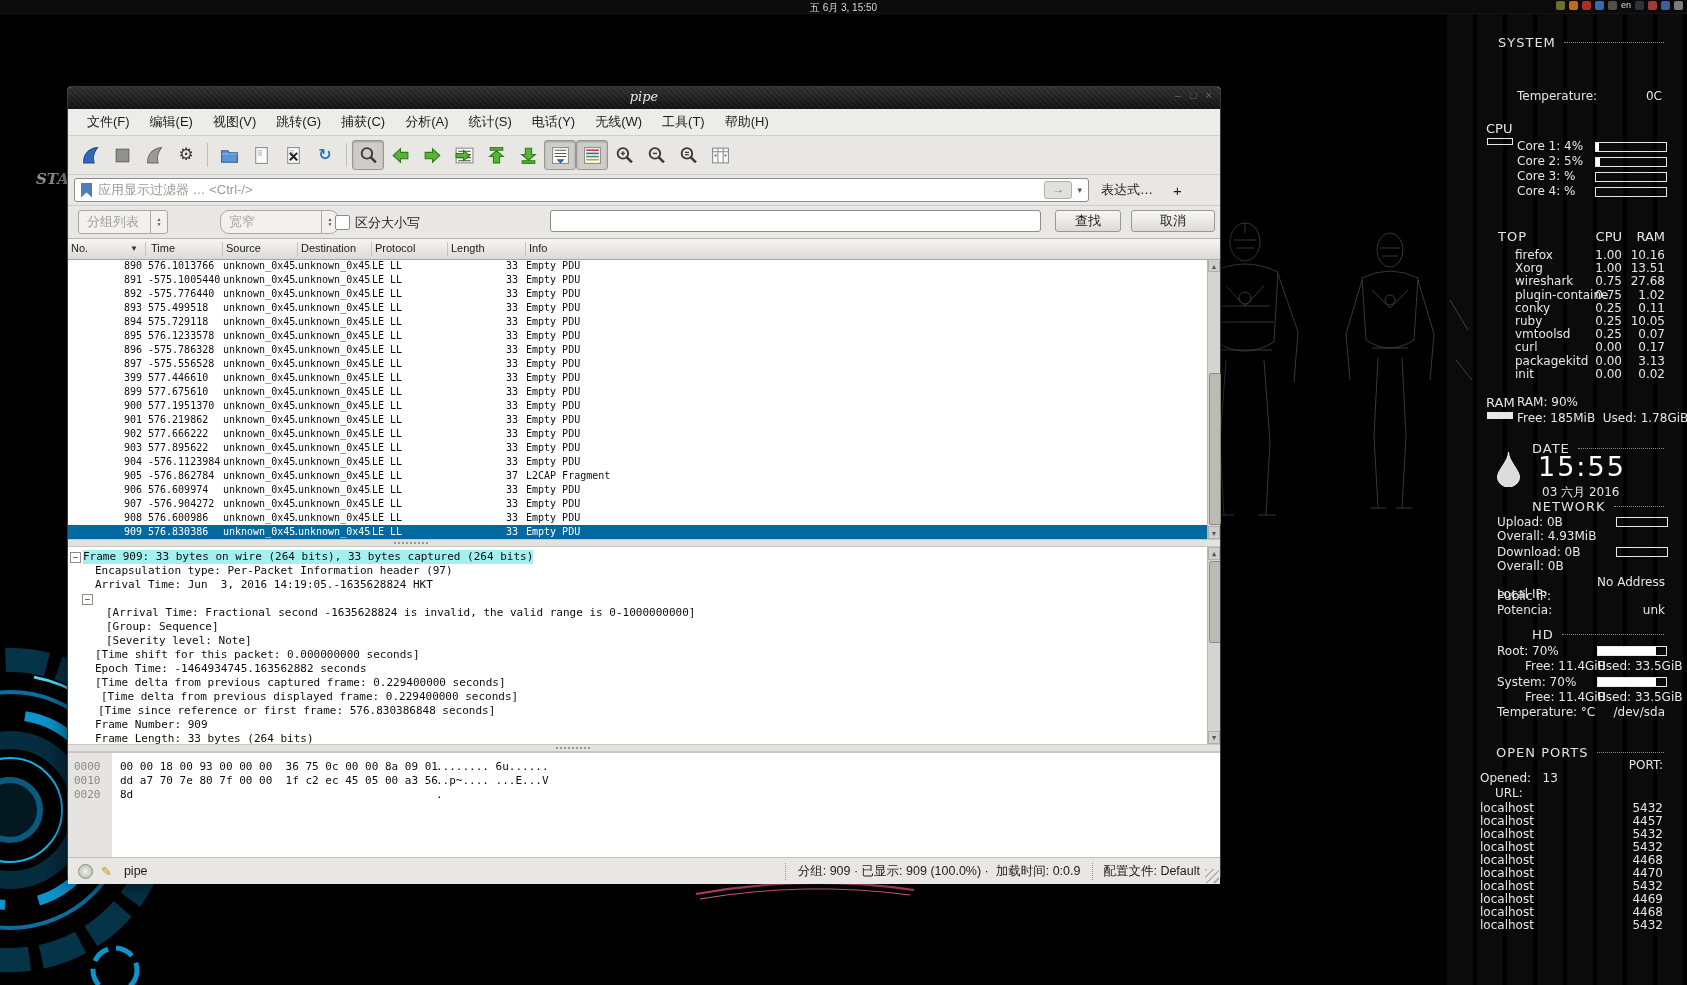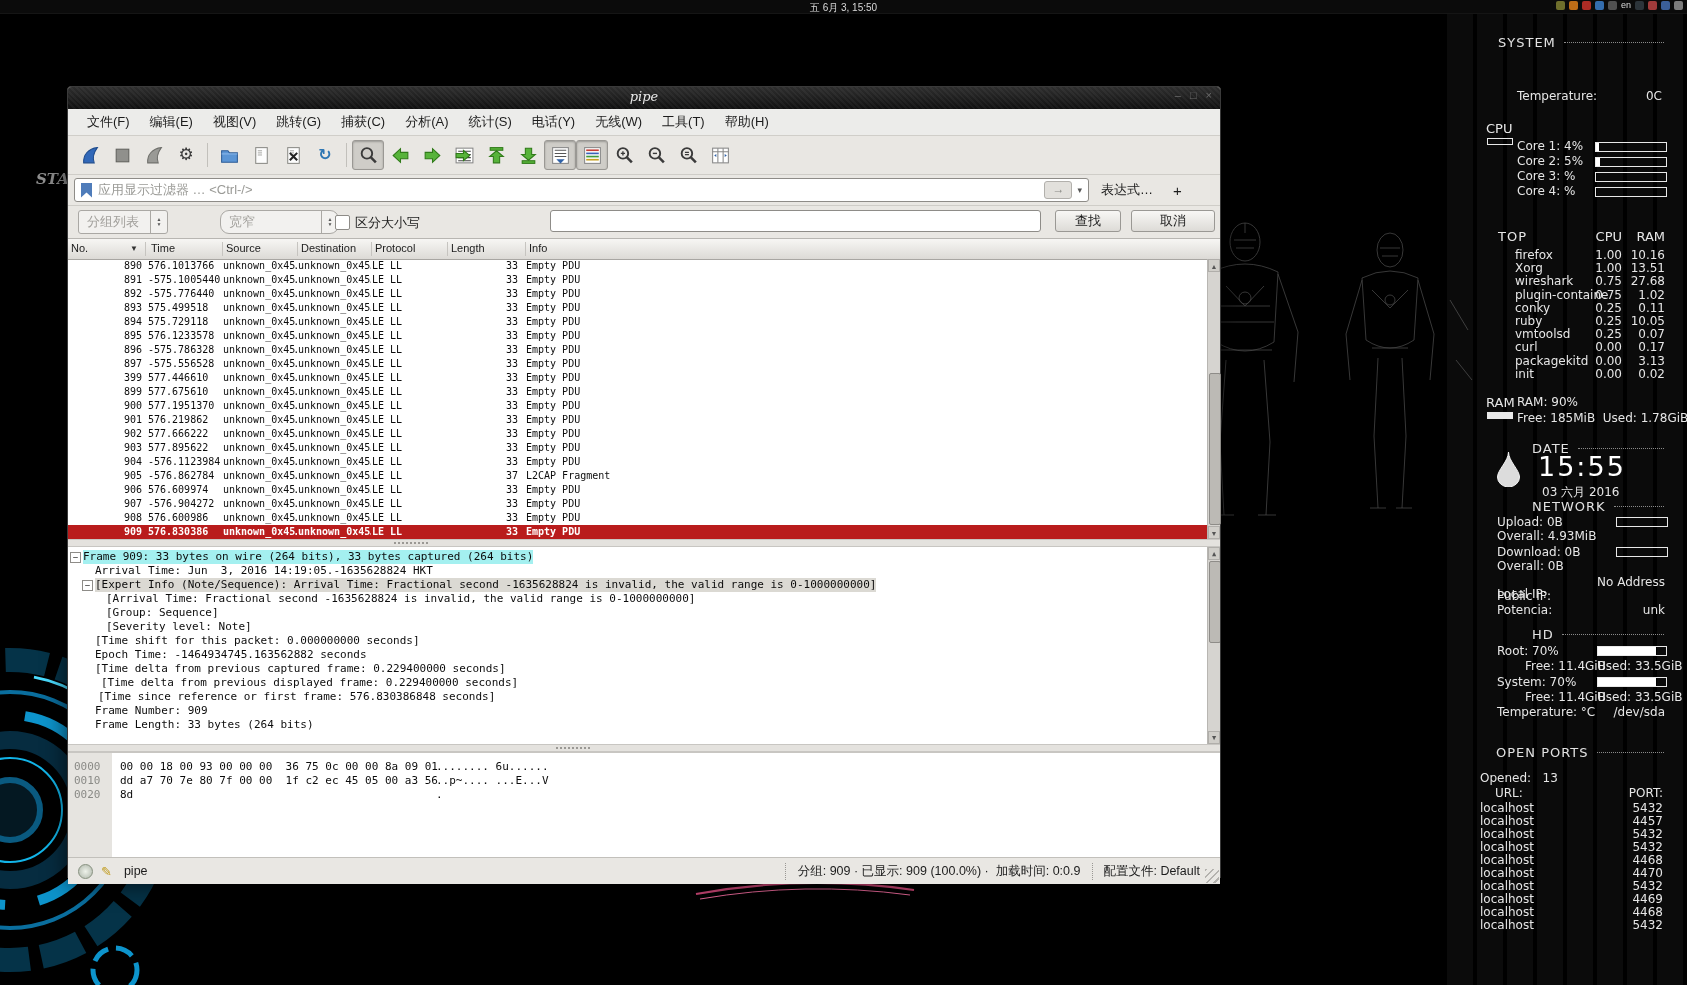--- a/index.html
+++ b/index.html
@@ -92,21 +92,21 @@
 
   
   .plist{position:relative;flex:none;height:300px;background:#fff;}
   .phead{position:relative;height:20px;background:linear-gradient(#f7f6f4,#dcdad6);
          border-bottom:1px solid #a8a6a2;font-size:11px;color:#1c1c1c;}
   .phead .hc{position:absolute;top:3px;padding-left:3px;border-right:1px solid #c6c4c0;height:14px;box-sizing:border-box;}
   .sortarrow{position:absolute;left:62px;top:5px;font-size:8px;color:#333;}
   .prows{position:absolute;top:20px;left:0;right:13px;bottom:0;overflow:hidden;
          font-family:"DejaVu Sans Mono","Liberation Mono",monospace;font-size:10px;color:#0c0c0c;}
   .prow{position:relative;height:14px;line-height:14px;white-space:pre;}
-  .prow.sel{background:#b91c1c;color:#fff;font-weight:bold;}
+  .prow.sel{background:#0369a1;color:#fff;}
   .pc{position:absolute;top:0;height:14px;overflow:hidden;}
   .c0{left:0;width:74px;text-align:right;}
   .c1{left:80px;width:74px;}
   .c2{left:155px;width:74px;}
   .c3{left:230px;width:73px;}
   .c4{left:304px;width:75px;}
   .c5{left:380px;width:70px;text-align:right;}
   .c6{left:458px;right:0;}
   .phead .h0{left:0;width:78px;}
   .phead .h1{left:80px;width:75px;}
@@ -293,21 +293,21 @@
     <span class="abs" style="left:127px;top:677px;">Used: 33.5GiB</span>
     <span class="abs" style="left:27px;top:692px;">Temperature: °C</span>
     <span class="abs" style="right:5px;top:692px;">/dev/sda</span>
 
     <div class="chead" style="left:26px;top:732px;">
         <span>OPEN PORTS</span>
         <i></i>
       </div>
     <span class="abs" style="left:10px;top:758px;">Opened:   13</span>
     <span class="abs" style="left:25px;top:773px;">URL:</span>
-    <span class="abs" style="right:7px;top:773px;padding-left:36px;">PORT:</span>
+    <span class="abs" style="right:7px;top:745px;padding-left:36px;">PORT:</span>
     <div id="ports"></div>
   <div class="crow" style="top: 126px;">
         <span class="abs" style="left: 47px;">Core 1: 4%</span>
         <span class="cbar" style="left: 125px; top: 3px; width: 70px;">
           <i style="width: 4%;"></i>
         </span>
       </div>
       <div class="crow" style="top: 141px;">
         <span class="abs" style="left: 47px;">Core 2: 5%</span>
         <span class="cbar" style="left: 125px; top: 3px; width: 70px;">
@@ -637,22 +637,23 @@
       </div>
     </div>
 
     <div class="splitter">
         <span class="grip" style="left:326px;"></span>
       </div>
 
     <div class="details">
       <div class="dlines" id="dlines">
           <div class="dline" style="padding-left: 15px;"><span class="exp" style="left: 2px;">−</span><span class="dtext hl-cyan">Frame 909: 33 bytes on wire (264 bits), 33 bytes captured (264 bits)</span></div>
+          <div class="dline" style="padding-left: 27px;"><span class="dtext">Encapsulation type: Per-Packet Information header (97)</span></div>
           <div class="dline" style="padding-left: 27px;"><span class="dtext">Arrival Time: Jun  3, 2016 14:19:05.-1635628824 HKT</span></div>
-          <div class="dline" style="padding-left: 27px;"><span class="exp" style="left: 14px;">−</span><span class="dtext hl-gray">[Expert Info (Note/Sequence): Arrival Time: Fractional second -1635628824 is invalid, the valid range is 0-1000000000]</span></div>
+          <div class="dline" style="padding-left: 27px;"><span class="exp" style="left: 14px;">−</span></div>
           <div class="dline" style="padding-left: 38px;"><span class="dtext">[Arrival Time: Fractional second -1635628824 is invalid, the valid range is 0-1000000000]</span></div>
           <div class="dline" style="padding-left: 38px;"><span class="dtext">[Group: Sequence]</span></div>
           <div class="dline" style="padding-left: 38px;"><span class="dtext">[Severity level: Note]</span></div>
           <div class="dline" style="padding-left: 27px;"><span class="dtext">[Time shift for this packet: 0.000000000 seconds]</span></div>
           <div class="dline" style="padding-left: 27px;"><span class="dtext">Epoch Time: -1464934745.163562882 seconds</span></div>
           <div class="dline" style="padding-left: 27px;"><span class="dtext">[Time delta from previous captured frame: 0.229400000 seconds]</span></div>
           <div class="dline" style="padding-left: 33px;"><span class="dtext">[Time delta from previous displayed frame: 0.229400000 seconds]</span></div>
           <div class="dline" style="padding-left: 30px;"><span class="dtext">[Time since reference or first frame: 576.830386848 seconds]</span></div>
           <div class="dline" style="padding-left: 27px;"><span class="dtext">Frame Number: 909</span></div>
           <div class="dline" style="padding-left: 27px;"><span class="dtext">Frame Length: 33 bytes (264 bits)</span></div>

